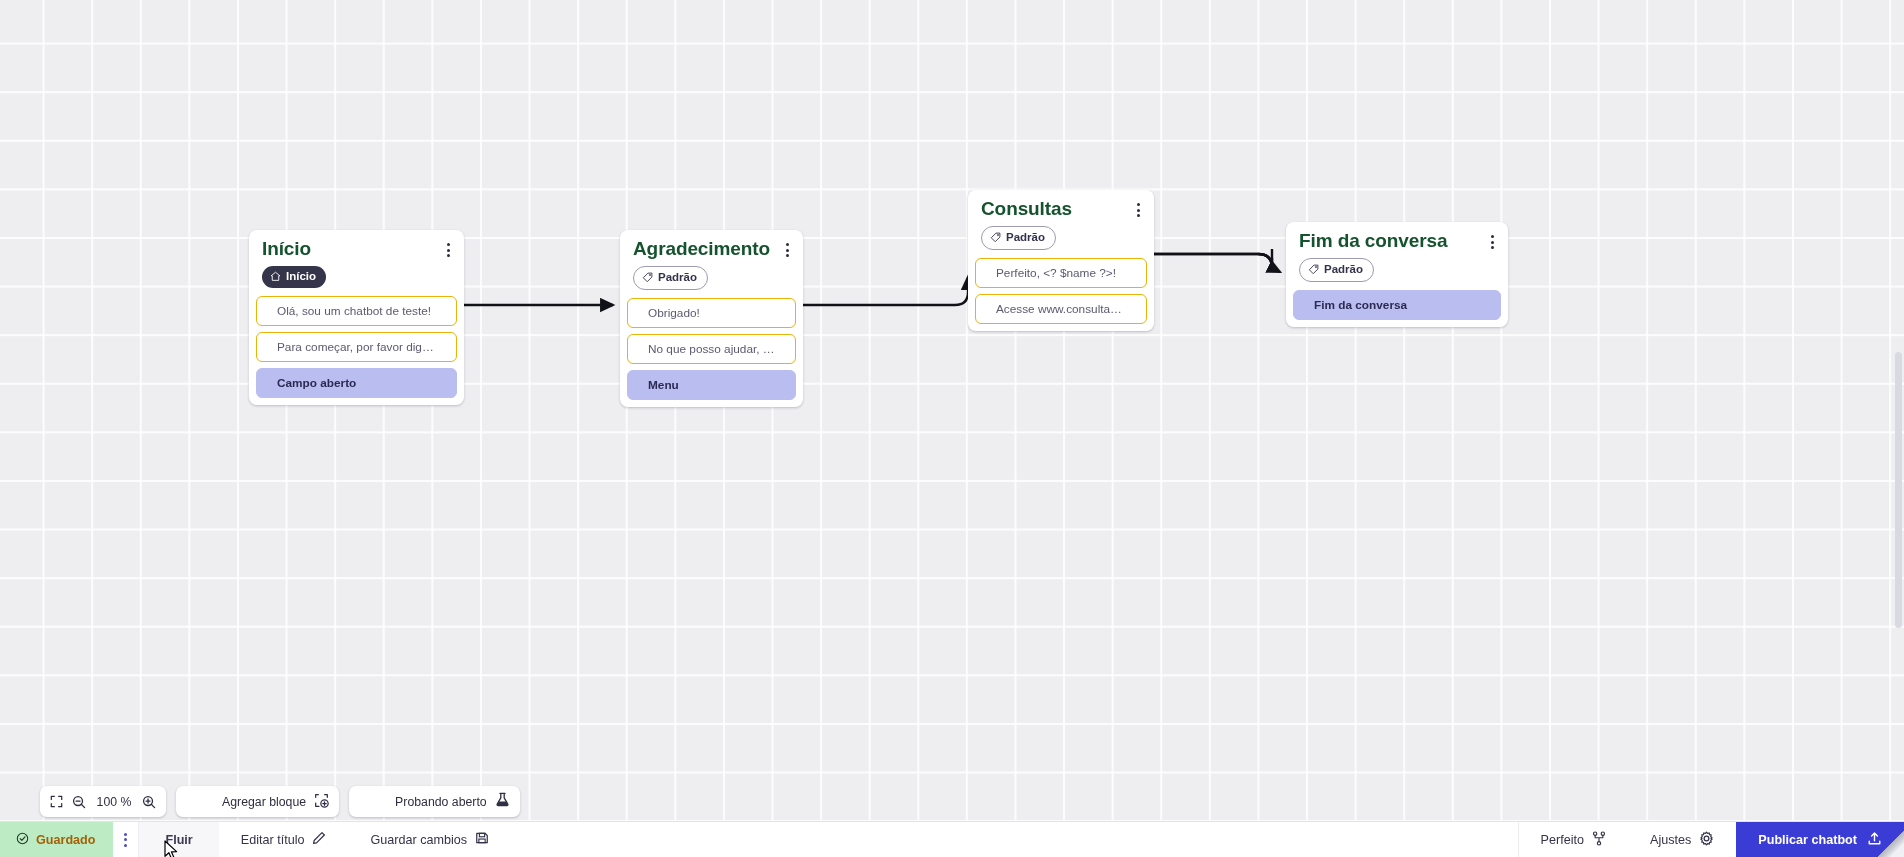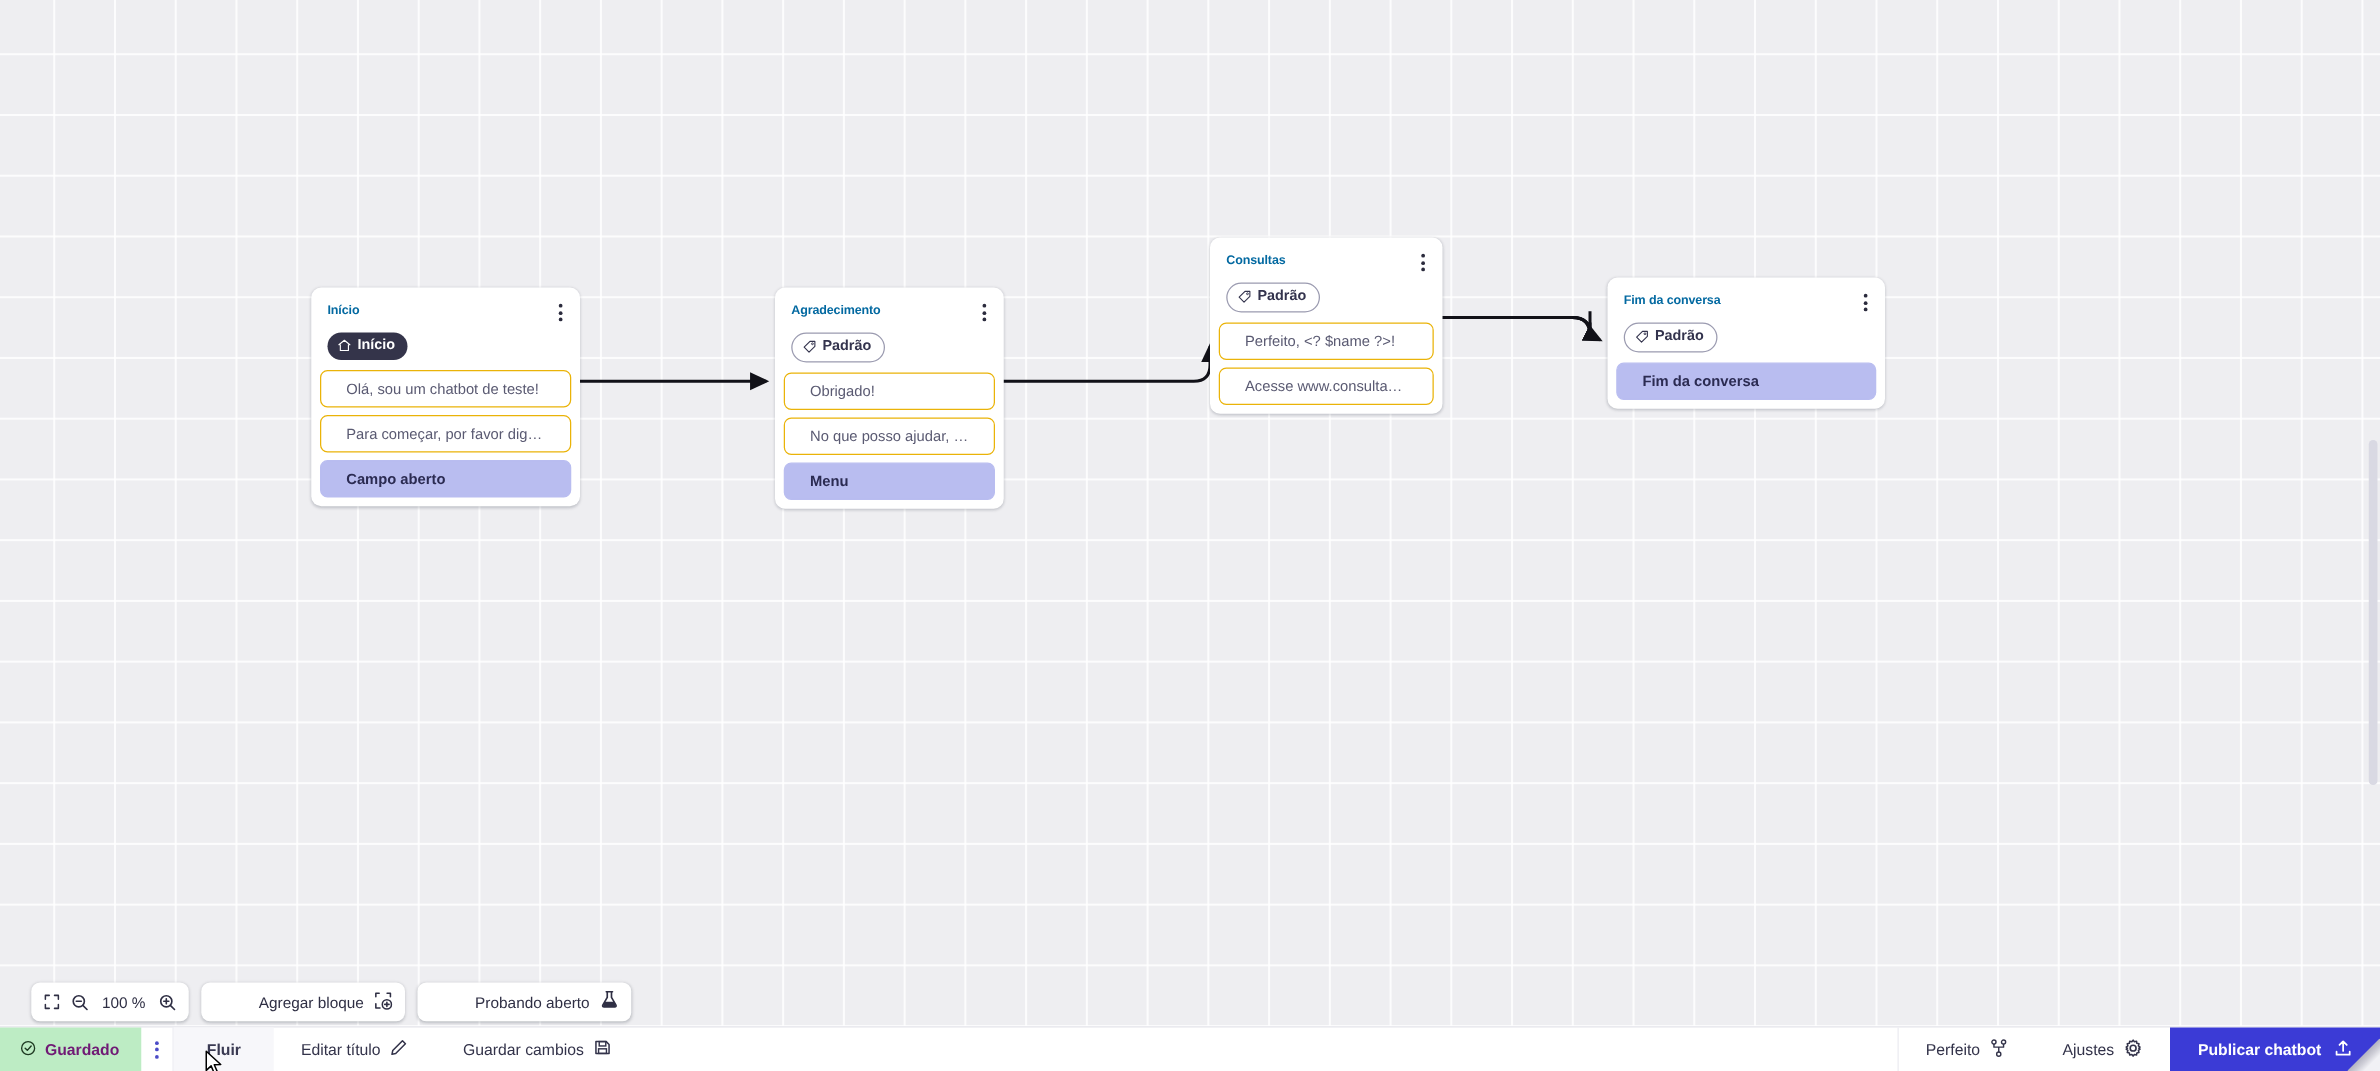--- a/index.html
+++ b/index.html
@@ -35,23 +35,23 @@
     padding: 0 0 7px 0;
     user-select: none;
   }
   .node-head {
     display: flex;
     align-items: flex-start;
     justify-content: space-between;
     padding: 11px 11px 0 13px;
   }
   .node-title {
-    font-size: 10px;
+    font-size: 19px;
     font-weight: bold;
-    color: #0369a1;
+    color: #14532d;
     letter-spacing: -0.1px;
     line-height: 16px;
   }
   .kebab {
     display: flex; flex-direction: column; align-items: center;
     gap: 2.5px; padding: 2px 3px; cursor: pointer;
   }
   .kebab i { display:block; width: 3px; height: 3px; border-radius: 50%; background: #2b2b3d; }
 
   .badge-row { padding: 7px 13px 8px 13px; }
@@ -84,21 +84,21 @@
   .slot.accent {
     background: #b9bdf0;
     border-color: #b9bdf0;
     color: #2b2b52;
     font-weight: bold;
   }
 
   
   #toolbar {
     position: absolute;
-    left: 25px; bottom: 40px;
+    left: 40px; bottom: 40px;
     display: flex; align-items: center; gap: 10px;
     z-index: 30;
   }
   .tb-group {
     background: #ffffff;
     border-radius: 7px;
     box-shadow: 0 1px 3px rgba(16,24,40,0.16), 0 1px 2px rgba(16,24,40,0.07);
     height: 31px;
     display: flex; align-items: center;
     padding: 0 10px;
@@ -120,21 +120,21 @@
     width: 1904px; height: 36px;
     background: #ffffff;
     border-top: 1px solid #e3e3ea;
     display: flex; align-items: stretch;
     z-index: 40;
   }
   .saved-chip {
     background: #bdecc4;
     display: flex; align-items: center; gap: 7px;
     padding: 0 18px 0 16px;
-    font-size: 12.6px; font-weight: bold; color: #701a75;
+    font-size: 12.6px; font-weight: bold; color: #a16207;
   }
   .bb-left { display: flex; align-items: stretch; }
   .bb-kebab {
     display: flex; align-items: center; justify-content: center;
     width: 26px; cursor: pointer; border-right: 1px solid #ececf1;
   }
   .bb-kebab .dots { display: flex; flex-direction: column; gap: 2.5px; }
   .bb-kebab .dots i { width: 3px; height: 3px; border-radius: 50%; background: #4b4bc7; display:block; }
   .bb-item {
     display: flex; align-items: center; gap: 8px;

